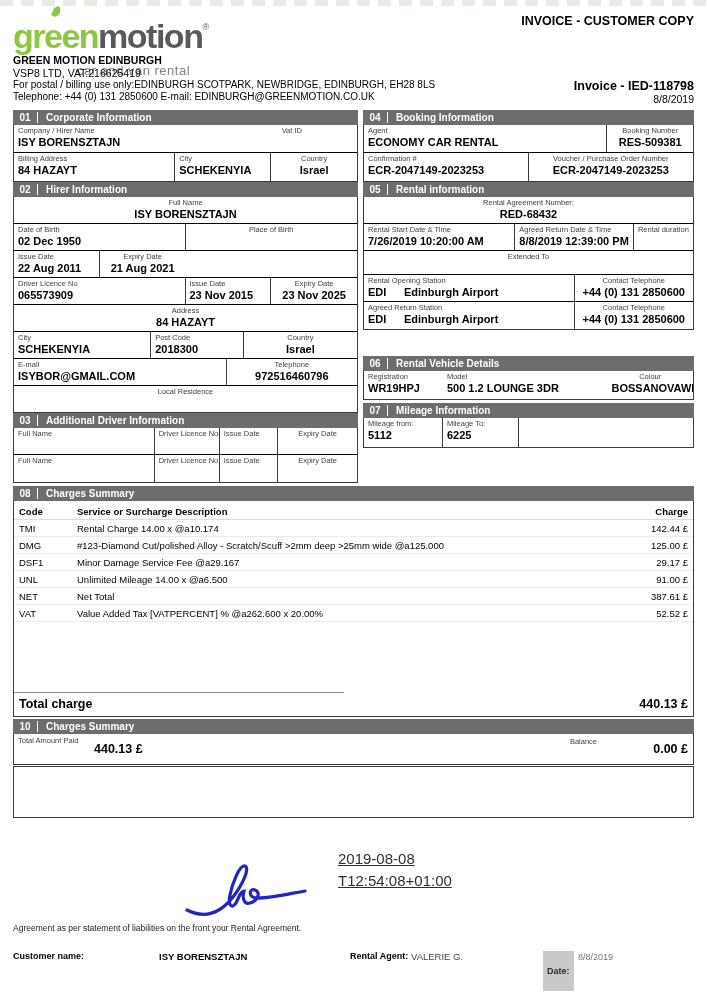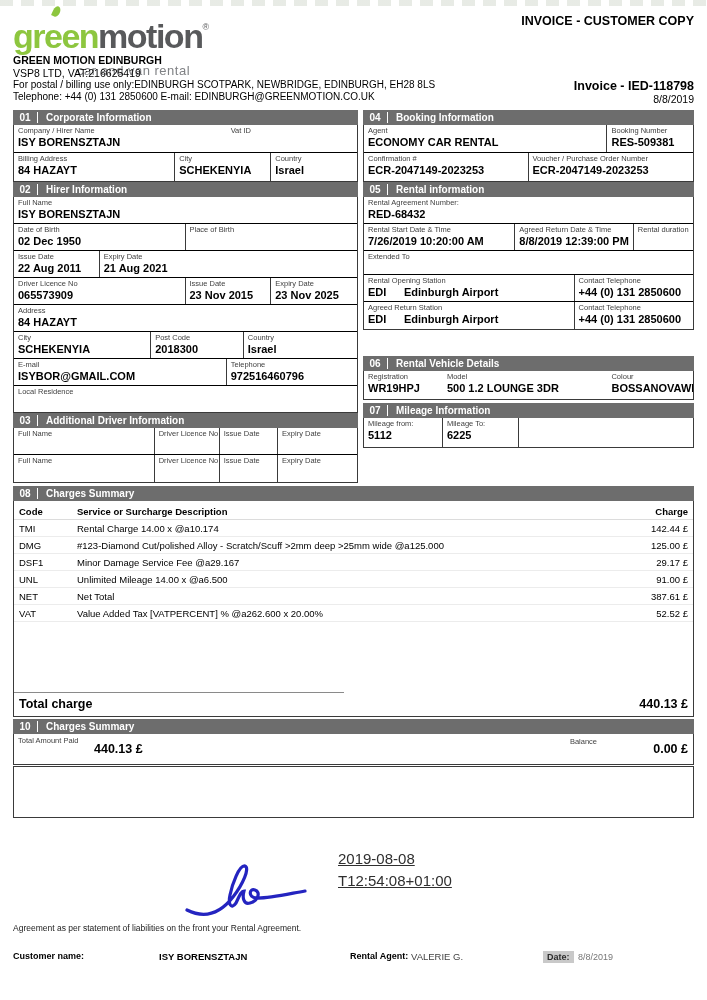--- a/index.html
+++ b/index.html
@@ -34,21 +34,21 @@
          font-size:10px;font-weight:bold;}
   .sec-num{width:24px;text-align:center;border-right:1.5px solid #fff;flex:0 0 auto;}
   .sec-title{padding-left:8px;}
 
   .tbl{border:1px solid #3a3a3a;border-top:none;background:#fff;box-sizing:border-box;}
   .trow{display:flex;border-bottom:1px solid #000000;height:27px;box-sizing:border-box;}
   .trow.h28{height:28px;} .trow.h24{height:24px;} .trow.h26{height:26px;} .trow.h29{height:29px;}
   .trow:last-child{border-bottom:none;}
   .cell{padding:1px 4px 0;border-right:1px solid #3a3a3a;box-sizing:border-box;overflow:hidden;}
   .cell.nr{border-right:none;}
-  .cell:last-child{border-right:none;}
+  .cell:last-child{border-right:none;text-align:center;}
   .lbl{display:block;font-size:7.5px;color:#3f3f3f;line-height:9px;white-space:nowrap;}
   .val{display:block;font-size:11px;font-weight:bold;line-height:14px;white-space:nowrap;}
   .station .code{display:inline-block;width:36px;}
 
   .gap26{height:26px;} .gap3{height:3px;}
 
   
   .sec08{position:absolute;top:486px;left:13px;width:681px;}
   .charges-box{height:216px;border:1px solid #3a3a3a;border-top:none;display:flex;
                flex-direction:column;box-sizing:border-box;}
@@ -74,21 +74,21 @@
   
   .sig-svg{position:absolute;top:860px;left:183px;}
   .stamp{position:absolute;top:848px;left:338px;font-size:15px;color:#2f2f2f;line-height:22px;text-decoration:underline;}
   .note{position:absolute;top:923px;left:13px;font-size:8.5px;color:#222;}
   .footrow{position:absolute;top:951px;left:13px;width:681px;height:16px;}
   .footrow span{position:absolute;white-space:nowrap;}
   .f-cust-lbl{left:0;font-size:9px;font-weight:bold;}
   .f-cust{left:146px;font-size:9.5px;font-weight:bold;}
   .f-agent-lbl{left:337px;font-size:9px;font-weight:bold;}
   .f-agent{left:398px;font-size:9.5px;color:#444;}
-  .f-date-lbl{left:530px;font-size:9px;font-weight:bold;background:#c9c9c9;padding:1px 4px;color:#2c2c2c;}
+  .f-date-lbl{left:530px;font-size:9px;font-weight:bold;background:#c9c9c9;padding:15px 4px;color:#2c2c2c;}
   .f-date{left:565px;font-size:9px;color:#777;top:1px;}
 </style>
 </head>
 <body>
 
 <div class="page">
   <div class="topstrip"></div>
 
   <div class="logo">
     <span class="leaf"></span>

